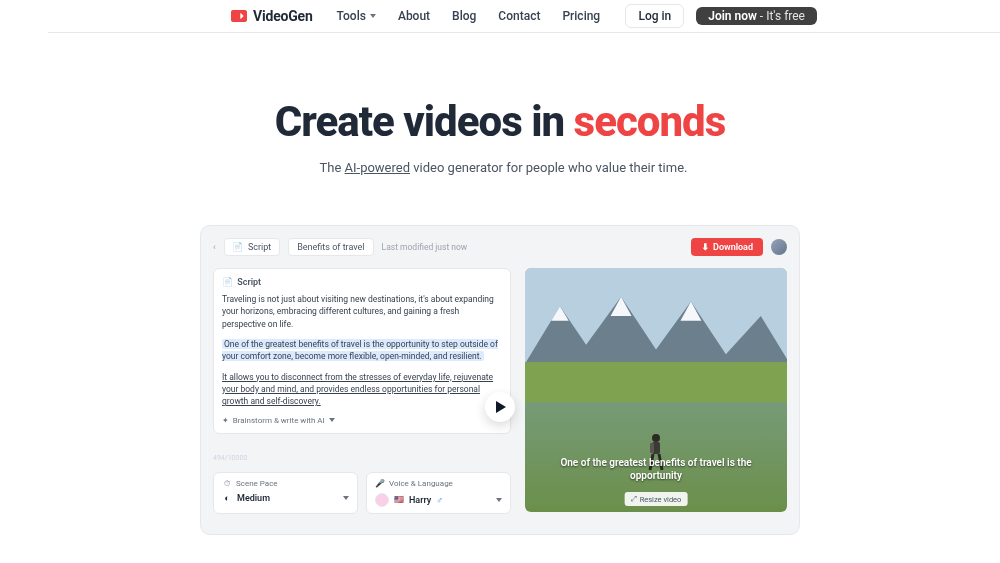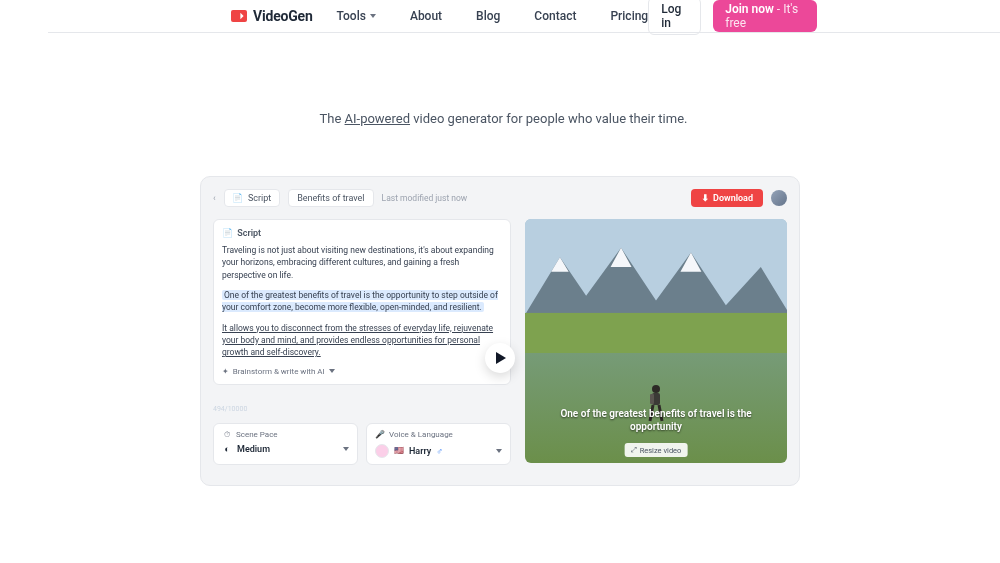--- a/index.html
+++ b/index.html
@@ -3,26 +3,26 @@
 <meta charset="utf-8">
 <style>
   * { box-sizing: border-box; margin: 0; padding: 0; }
   body { font-family: -apple-system, BlinkMacSystemFont, "Segoe UI", Roboto, Helvetica, Arial, sans-serif; background: #fff; color: #1f2937; width: 1000px; height: 563px; overflow: hidden; }
   
   
   header { display: flex; align-items: center; justify-content: space-between; padding: 10px 183px; border-bottom: 1px solid #e5e7eb; height: 33px; margin-left: 48px; }
   .brand { display: flex; align-items: center; gap: 6px; font-weight: 700; font-size: 14px; letter-spacing: -0.2px; }
   .brand-icon { width: 16px; height: 12px; background:#ef4444; border-radius:2px; position:relative; }
   .brand-icon:after{ content:""; position:absolute; right:3px; top:2px; width:0;height:0; border-left:4px solid #fff; border-top:4px solid transparent; border-bottom:4px solid transparent; transform:scale(0.8);}
-  nav.primary { display: flex; gap: 34px; font-size: 12px; color:#374151; font-weight:500; margin-left: 24px; flex:1; }
+  nav.primary { display: flex; gap: 22px; font-size: 12px; color:#374151; font-weight:500; margin-left: 24px; flex:1; }
   nav.primary .item { display:flex; align-items:center; gap:4px; cursor:pointer; }
   .chev { width:0;height:0;border-left:3px solid transparent;border-right:3px solid transparent;border-top:4px solid #6b7280; }
   .auth { display:flex; align-items:center; gap:12px; font-size:12px; }
   .login { padding:4px 12px; border:1px solid #e5e7eb; border-radius:6px; font-weight:500; cursor:pointer; }
-  .join { background:#ec4899; color:#fff; padding:2px 12px; border-radius:6px; font-weight:600; cursor:pointer; }
+  .join { background:#404040; color:#fff; padding:2px 12px; border-radius:6px; font-weight:600; cursor:pointer; }
   .join .free { font-weight:400; opacity:.85; }
   
   
   .hero { text-align:center; padding-top: 64px; }
   .hero h1 { font-size: 42px; font-weight:800; letter-spacing:-1px; color:#1f2937; }
   .hero h1 .accent { color:#ef4444; }
   .subtitle { margin-top: 14px; font-size: 13px; color:#4b5563;padding-left:7px; }
   .subtitle .ai { text-decoration: underline; }
   .cta { display:inline-flex; align-items:center; gap:4px; margin-top: 24px; background:#ef4444; color:#fff; font-size:13px; padding:12px 22px; border-radius:8px; font-weight:700; cursor:pointer; }
   .cta .free { font-weight:400; opacity:.94; }
@@ -95,20 +95,23 @@
   </nav>
   <div class="auth">
     <div class="login"><span>Log in</span></div>
     <div class="join">
       <span>Join now</span><span class="free"> - It's free</span>
     </div>
   </div>
 </header>
 
 <section class="hero">
+  <h1>
+    <span>Create videos in </span><span class="accent">seconds</span>
+  </h1>
   <p class="subtitle">
     <span>The </span><span class="ai">AI-powered</span><span> video generator for people who value their time.</span>
   </p>
 </section>
 
 <div class="panel">
   <div class="topbar">
     <span style="color:#9ca3af;">‹</span>
     <div class="chip">
       <span>📄</span>

